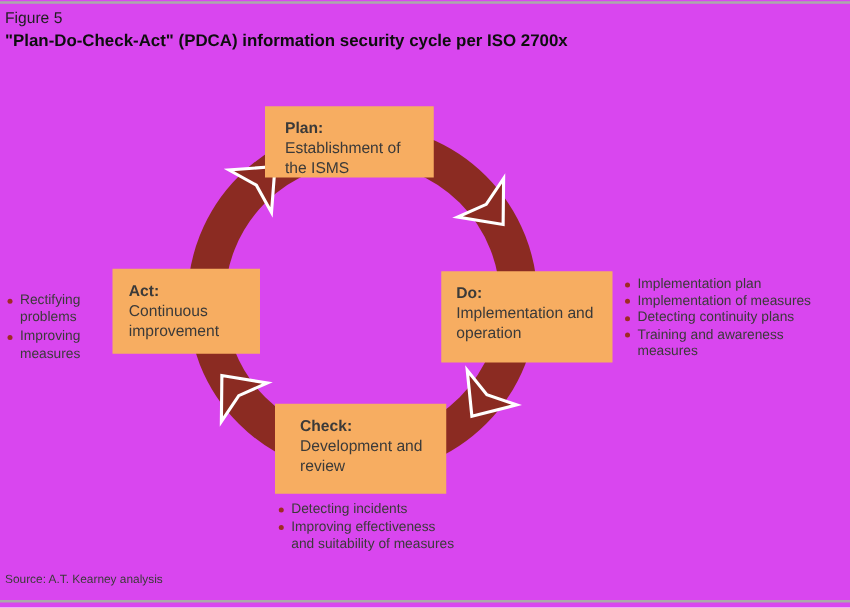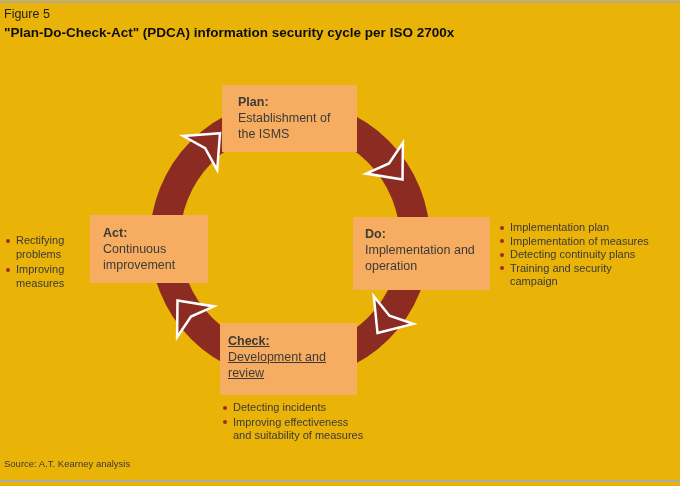--- a/index.html
+++ b/index.html
@@ -1,35 +1,35 @@
 <!DOCTYPE html>
 <html><head>
 <meta charset="utf-8">
 <style>
   html, body { margin:0; padding:0; background:#fff; }
   .page {
-    position:relative; width:680px; height:486px; background:#eab308;
+    position:relative; width:680px; height:486px; background:#d946ef;
     font-family:"Liberation Sans", sans-serif; overflow:hidden;
   }
   .rule { position:absolute; left:0; width:680px; height:2px; background:#aaaaaa; }
   .rule.top { top:1px; }
   .rule.bottom { top:480px; }
   .fig-label { position:absolute; left:4px; top:7px; font-size:12.5px; color:#1f1f1f; }
   .fig-title { position:absolute; left:4px; top:25px; margin:0; font-size:13.5px; font-weight:bold; color:#0e0e0e; white-space:nowrap; }
   .diagram { position:absolute; left:0; top:0; width:680px; height:486px; }
   .ring-svg { position:absolute; left:0; top:0; width:680px; height:486px; }
 
   .box {
     position:absolute; background:#F7AD61; color:#3B3A39;
     font-size:12.5px; line-height:16px; box-sizing:border-box;
   }
   .box .box-h { font-weight:bold; display:block; }
-  .box.plan  { left:222px; top:85px;  width:135px; height:67px; padding:9px 8px 0 16px; }
+  .box.plan  { left:212px; top:85px;  width:135px; height:57px; padding:9px 8px 0 16px; }
   .box.do    { left:353px; top:217px; width:137px; height:73px; padding:9px 6px 0 12px; }
-  .box.check { left:220px; top:323px; width:137px; height:72px; padding:10px 8px 0 8px;text-decoration:underline; }
+  .box.check { left:220px; top:323px; width:137px; height:72px; padding:10px 8px 0 20px; }
   .box.act   { left:90px;  top:215px; width:118px; height:68px; padding:10px 6px 0 13px; }
 
   .bullets {
     position:absolute; list-style:none; margin:0; padding:0;
     font-size:11px; line-height:13.5px; color:#3B3A39;
   }
   .bullets li { position:relative; padding-left:11px; margin-bottom:2px; }
   .bullets li::before {
     content:""; position:absolute; left:1px; top:4.6px;
     width:4px; height:4px; border-radius:50%; background:#9E2B23;
@@ -74,21 +74,21 @@
     </div>
     <div class="box act">
       <span class="box-h">Act:</span>
       <span class="box-b">Continuous improvement</span>
     </div>
 
     <ul class="bullets do-b">
         <li>Implementation plan</li>
         <li>Implementation of measures</li>
         <li>Detecting continuity plans</li>
-        <li>Training and security campaign</li>
+        <li>Training and awareness measures</li>
       </ul>
     <ul class="bullets check-b">
         <li>Detecting incidents</li>
         <li>Improving effectiveness and suitability of measures</li>
       </ul>
     <ul class="bullets act-b">
         <li>Rectifying problems</li>
         <li>Improving measures</li>
       </ul>
   </div>

